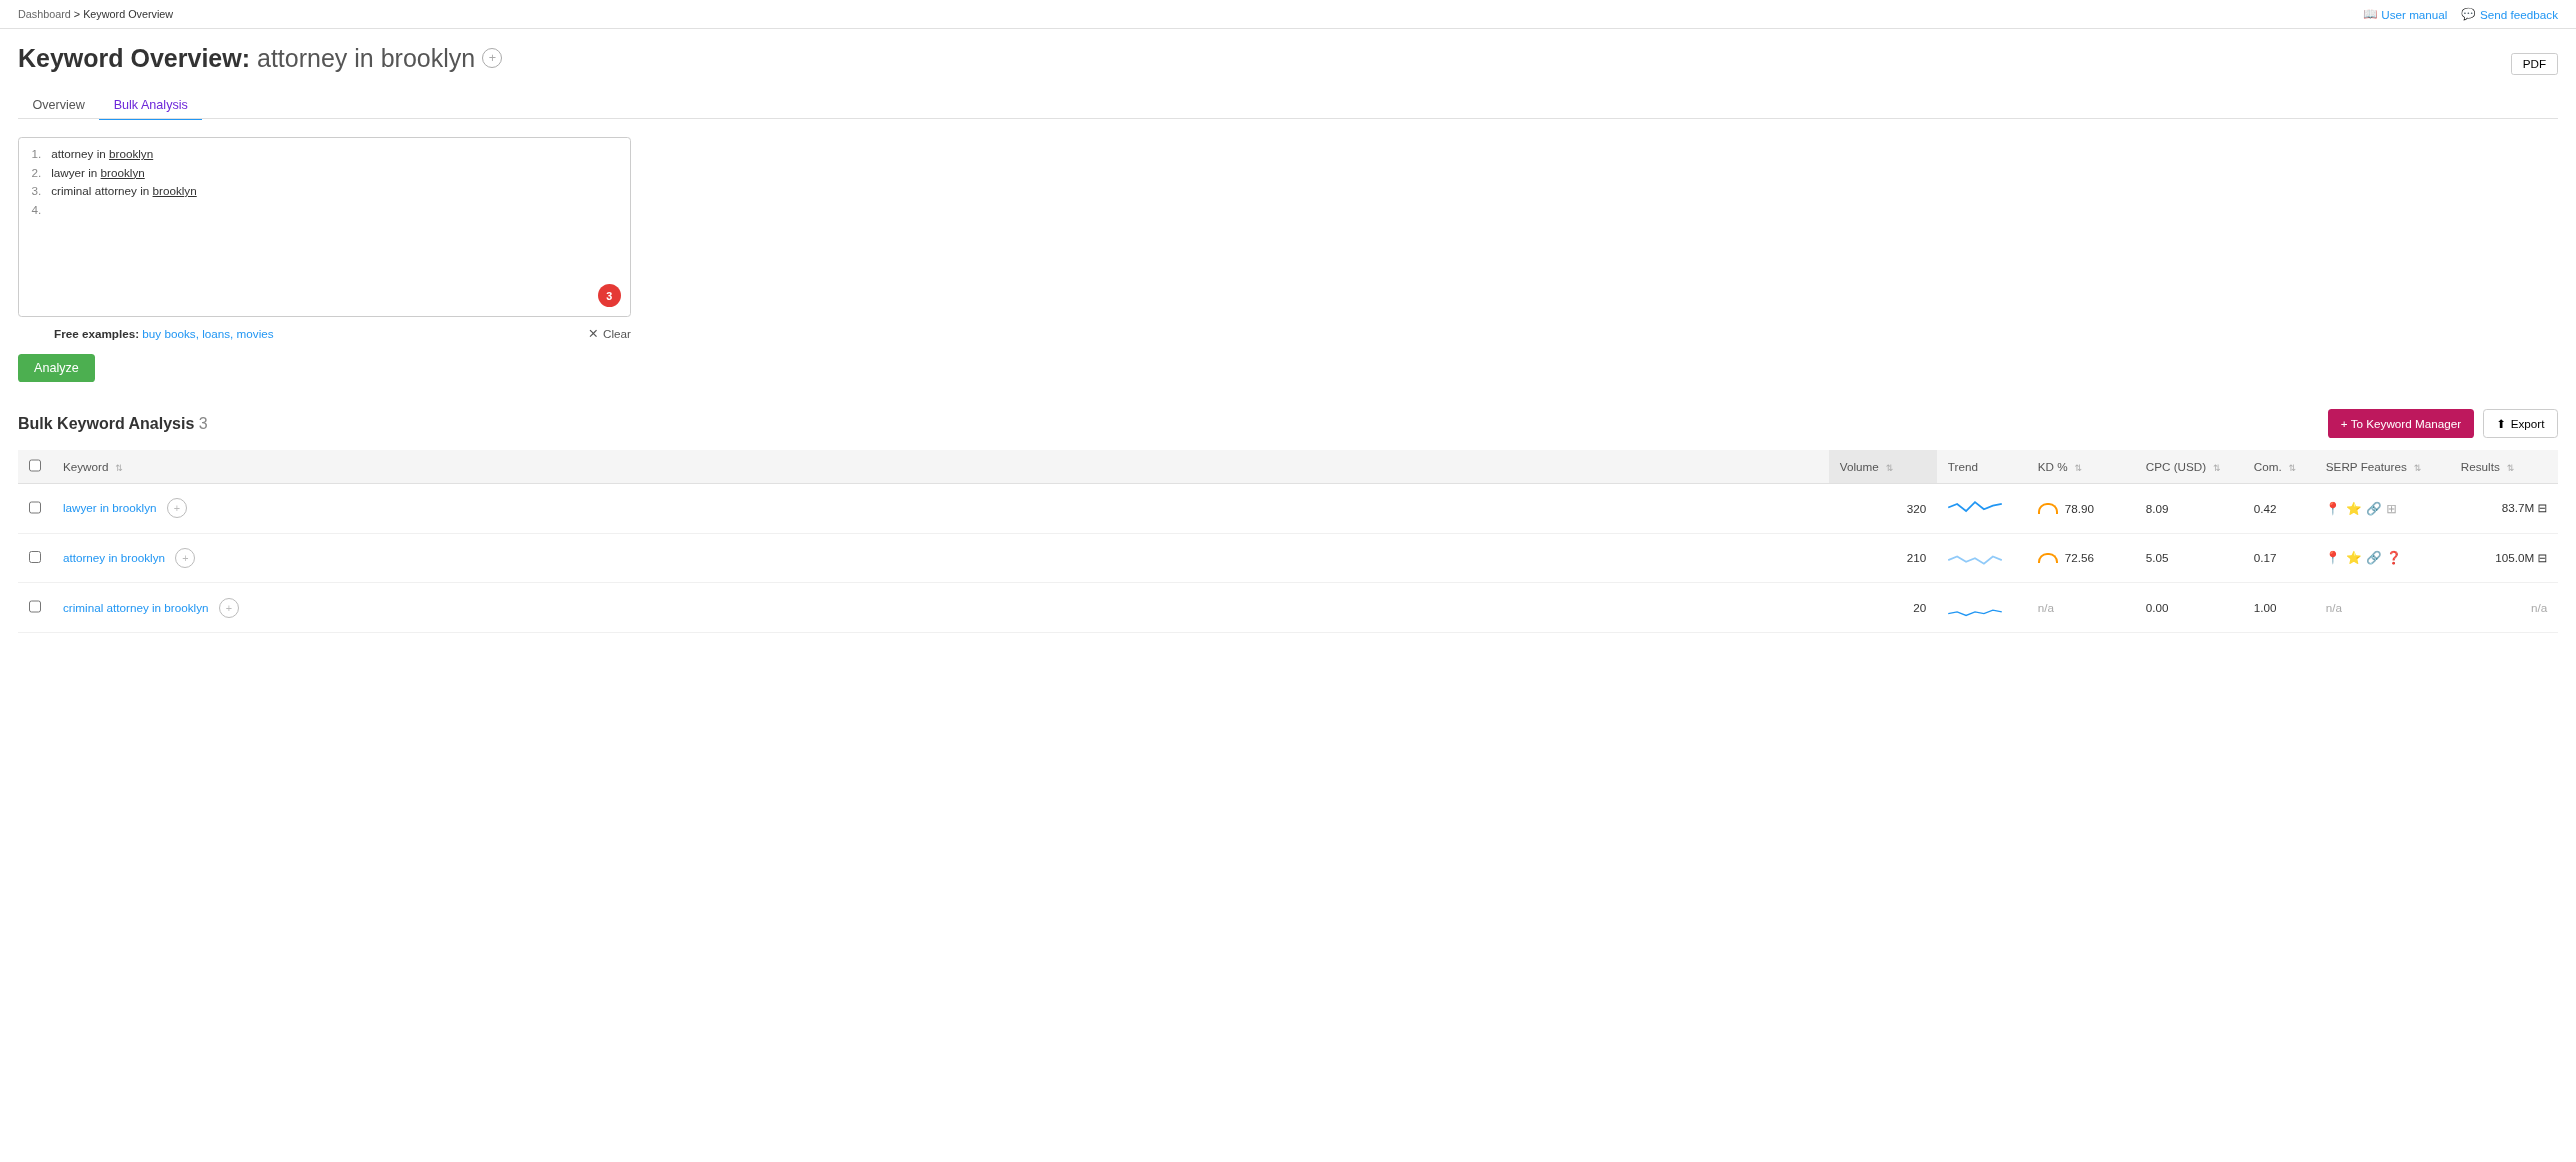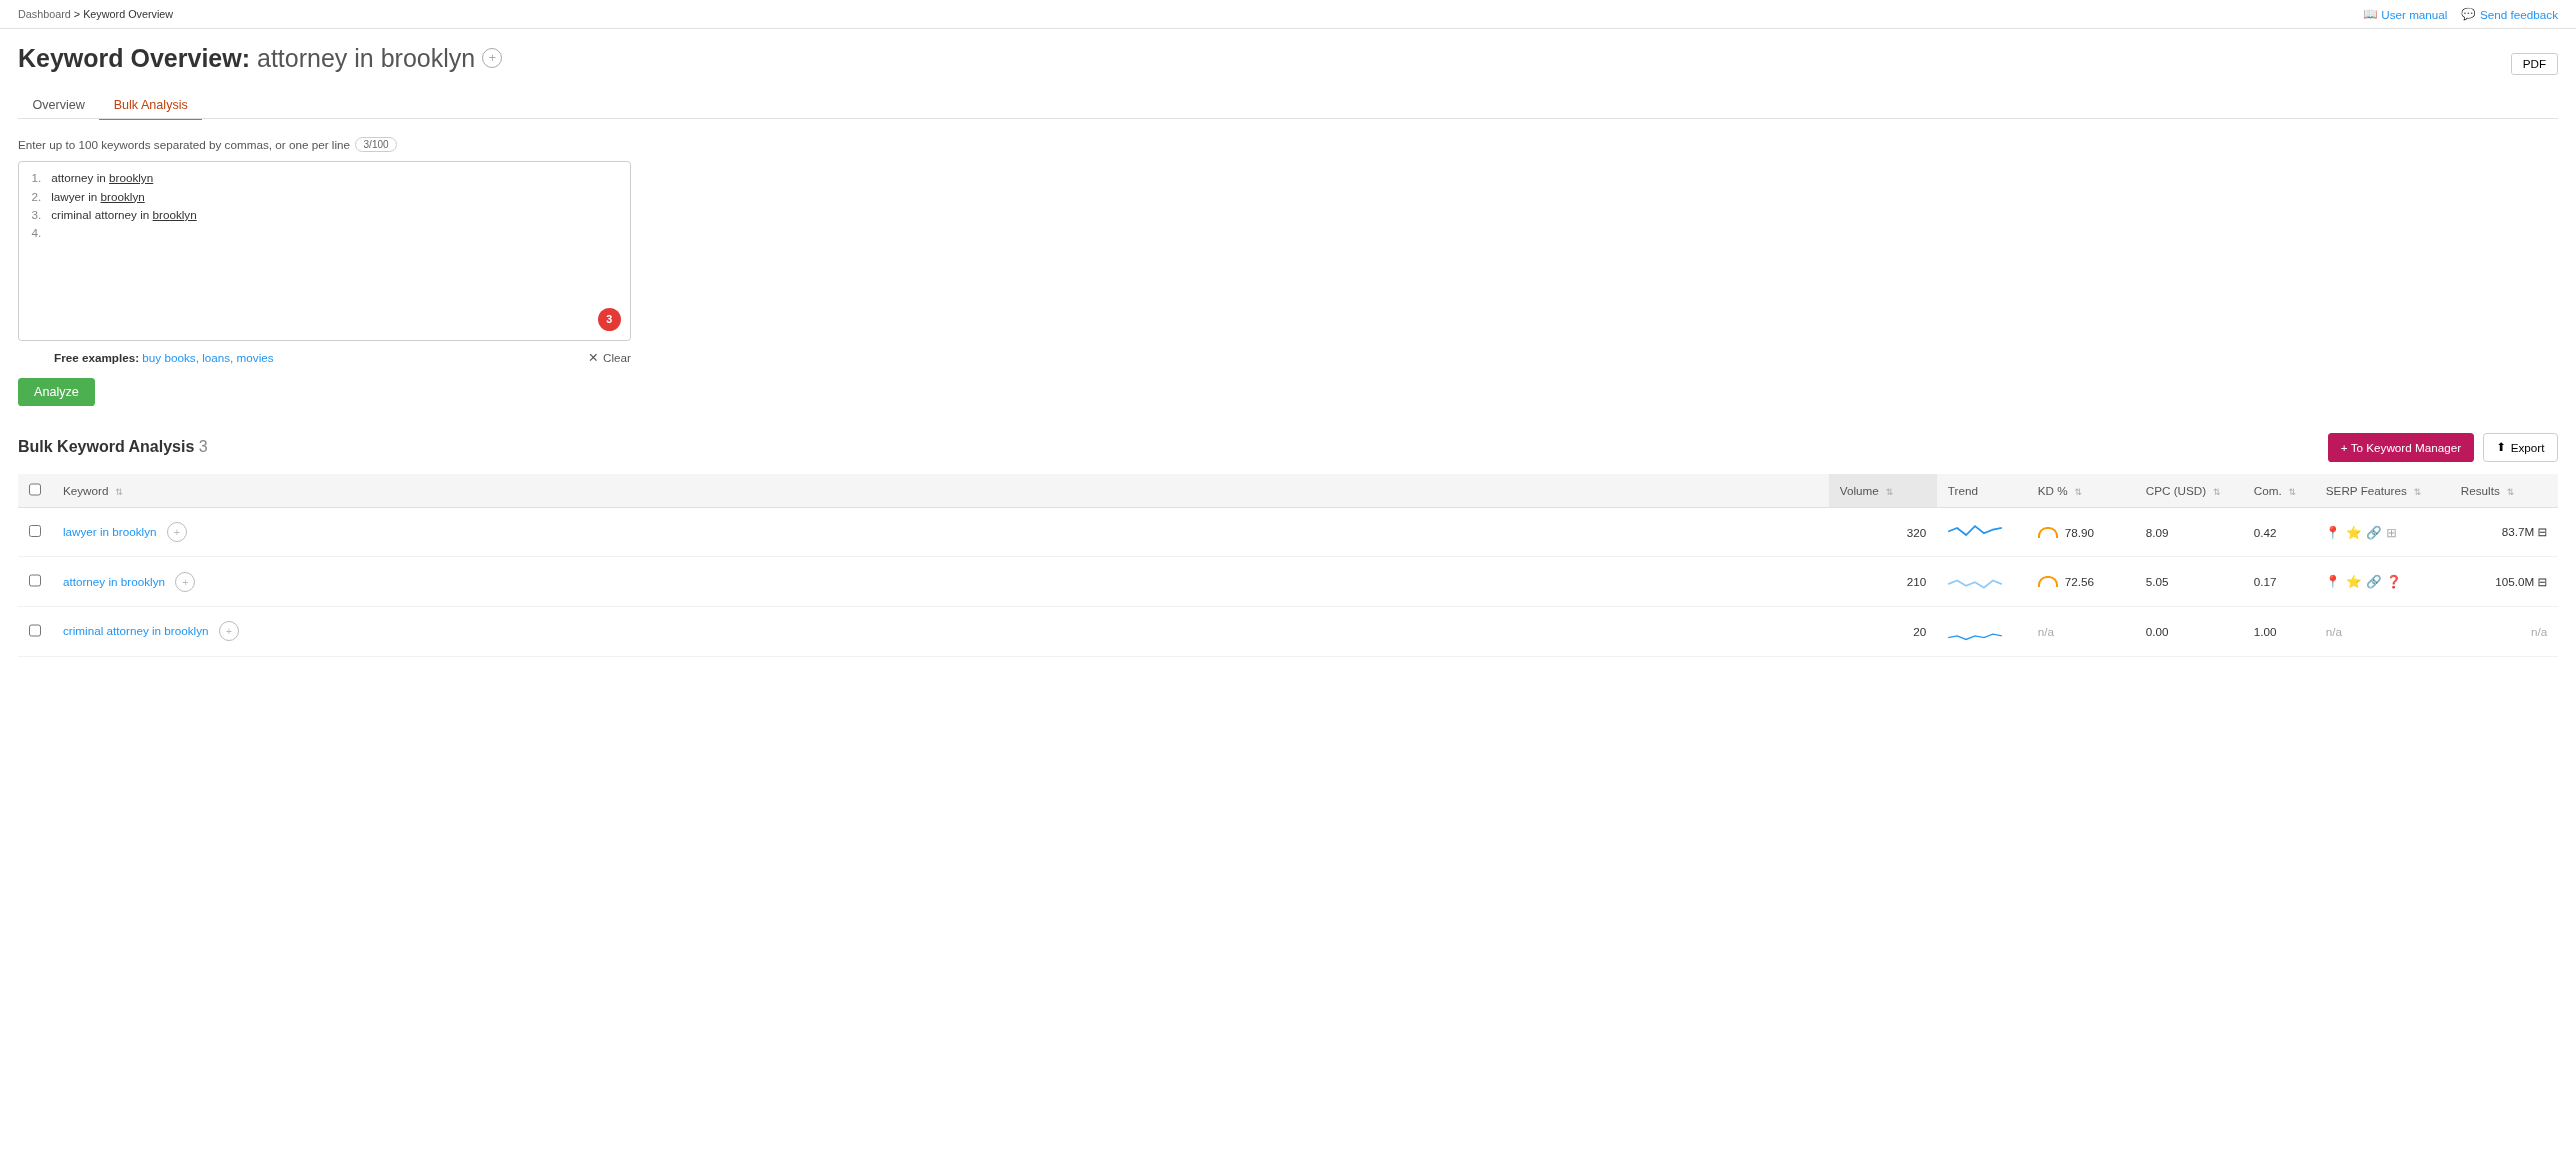--- a/index.html
+++ b/index.html
@@ -22,21 +22,21 @@
     
     .page-title-row { display: flex; align-items: center; width: 100%; margin-bottom: 7.2px; }
     
     .db-info { font-size: 10.8px; color: #666; margin-bottom: 12.6px; display: flex; align-items: center; gap: 5.4px; }
     .db-info .flag { font-size: 14.4px; }
     .db-info a { color: #2196f3; text-decoration: none; display: flex; align-items: center; gap: 2.7px; }
     .separator { color: #ccc; margin: 0 5.4px; }
     
     .tabs { display: flex; border-bottom: 1.8px solid #e0e0e0; margin-bottom: 18px; }
     .tab { padding: 7.2px 14.4px; font-size: 12.6px; cursor: pointer; border-bottom: 1.8px solid transparent; margin-bottom: -1.8px; color: #555; }
-    .tab.active { border-bottom: 1.8px solid #2196f3; color: #c2410c; font-weight: 500; }
+    .tab.active { border-bottom: 1.8px solid #2196f3; color: #6d28d9; font-weight: 500; }
     
     .bulk-section { margin-bottom: 27px; }
     .bulk-hint { font-size: 11.7px; color: #555; margin-bottom: 9px; display: flex; align-items: center; gap: 5.4px; }
     .count-badge { border: 0.9px solid #ccc; border-radius: 9px; padding: 0.9px 7.2px; font-size: 10px; color: #666; }
     
     .keyword-textarea-wrapper { position: relative; width: 613px; border: 0.9px solid #ccc; border-radius: 3.6px; background: #fff; padding: 9px 12.6px; min-height: 180px; }
     .keyword-list { list-style: none; }
     .keyword-list li { font-size: 11.7px; margin-bottom: 5.4px; color: #333; display: flex; align-items: center; gap: 3.6px; }
     .keyword-list li .num { color: #888; min-width: 16px; }
     .keyword-list li .kw-text { color: #333; }
@@ -125,24 +125,20 @@
     <button class="pdf-button">PDF</button>
   </div>
 
 
   <div class="tabs">
     <div class="tab">Overview</div>
     <div class="tab active">Bulk Analysis</div>
   </div>
 
   <div class="bulk-section">
-    <div class="bulk-hint">
-      <span>Enter up to 100 keywords separated by commas, or one per line</span>
-      <span class="count-badge">3/100</span>
-    </div>
 
     <div class="keyword-textarea-wrapper">
       <ol class="keyword-list">
         <li>
           <span class="num">1.</span>
           <span class="kw-text">attorney in <span class="underlined">brooklyn</span></span>
         </li>
         <li>
           <span class="num">2.</span>
           <span class="kw-text">lawyer in <span class="underlined">brooklyn</span></span>

